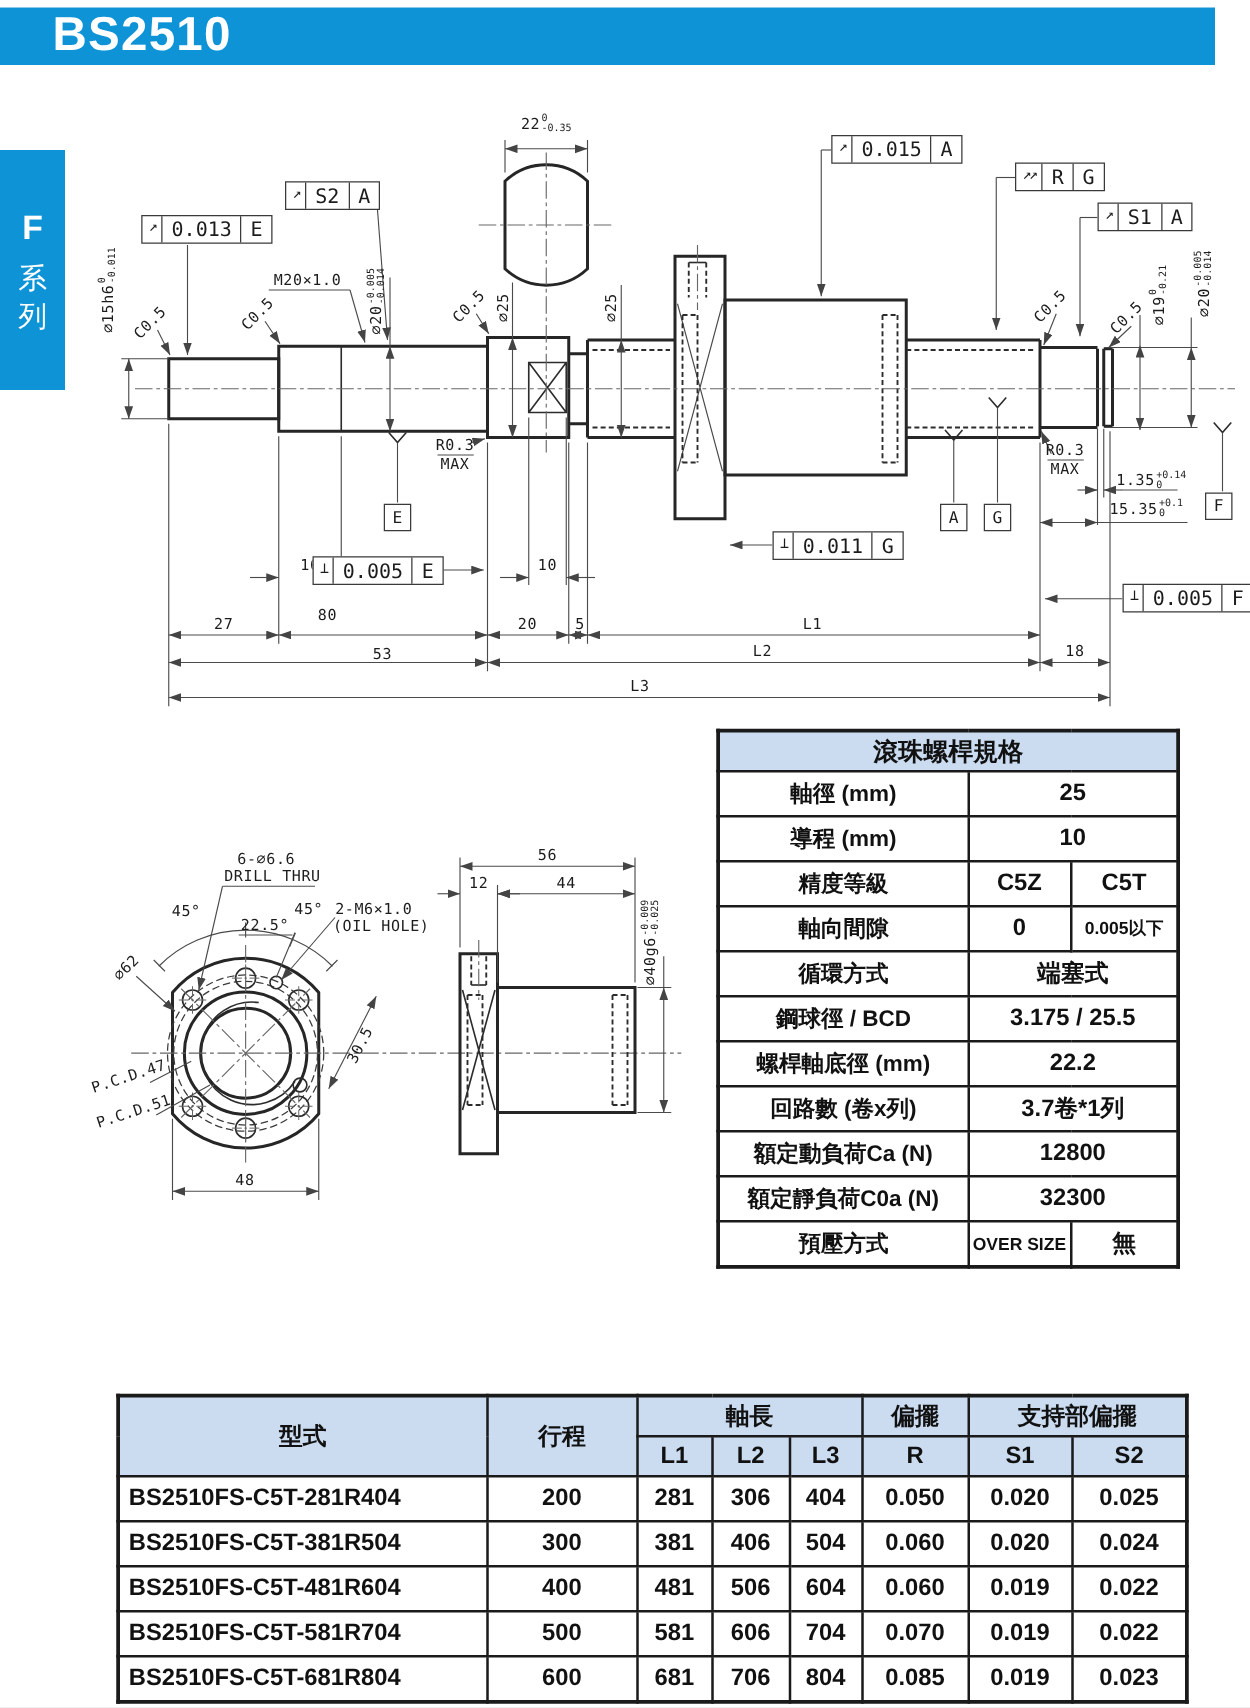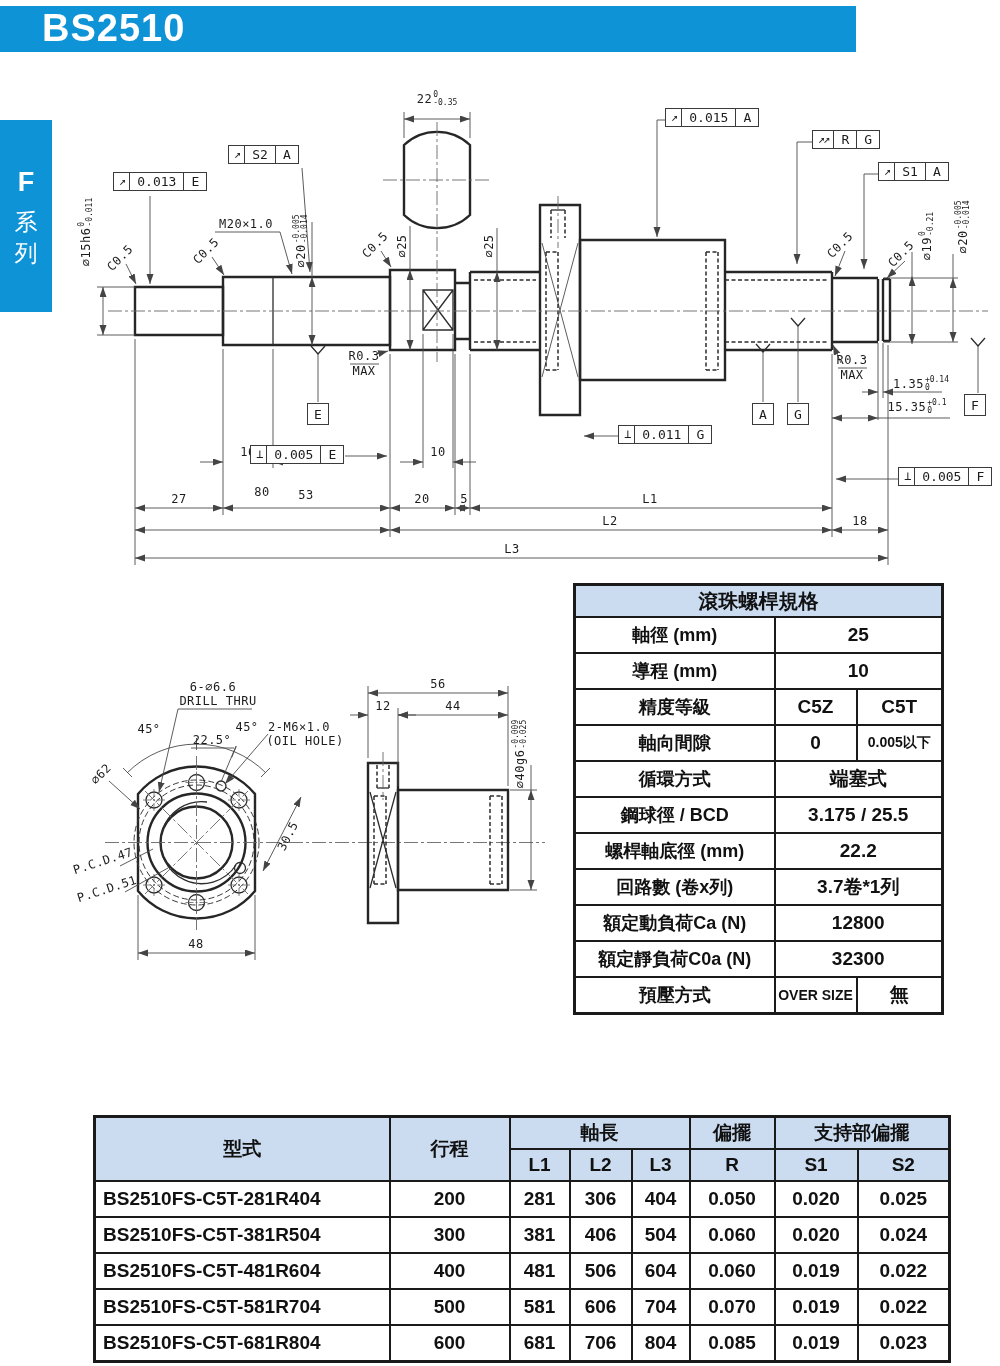--- a/index.html
+++ b/index.html
@@ -1,35 +1,35 @@
 <!DOCTYPE html>
 <html><head>
 <meta charset="utf-8">
 <style>
   html,body{margin:0;padding:0;background:#e8e8e8;}
   .page{position:relative;width:1000px;height:1366px;background:#ffffff;overflow:hidden;
         font-family:"Liberation Sans","DejaVu Sans",sans-serif;color:#111;}
   
-  .topbar{position:absolute;left:0;top:6px;width:856px;height:46px;background:#0e93d6;}
+  .topbar{position:absolute;left:0;top:6px;width:972px;height:46px;background:#0e93d6;}
   .topbar .ttl{position:absolute;left:42px;top:1px;color:#fff;font-size:38px;font-weight:800;letter-spacing:1px;
         font-family:"Liberation Sans","DejaVu Sans",sans-serif;}
   .sidetab{position:absolute;left:0;top:120px;width:52px;height:192px;background:#0e93d6;color:#fff;
         display:flex;flex-direction:column;align-items:center;justify-content:center;gap:6px;}
   .sidetab .f{font-size:27px;font-weight:700;margin-bottom:6px;}
   .sidetab .c{font-size:23px;line-height:25px;}
   
   svg.draw{position:absolute;left:0;top:0;}
   .lbl-layer{position:absolute;left:0;top:0;width:1000px;height:1100px;pointer-events:none;}
   .dlabel{position:absolute;font-family:"DejaVu Sans Mono","Liberation Mono",monospace;
         font-size:12px;color:#1c1c1c;white-space:nowrap;letter-spacing:0.5px;
         display:flex;align-items:center;gap:1px;background:transparent;}
   .dlabel .tol{display:inline-flex;flex-direction:column;font-size:8px;line-height:8px;letter-spacing:0;}
   .fcf{position:absolute;display:inline-flex;border:1.5px solid #3a3a3a;background:#fff;}
   .fcf span{padding:1px 7px;border-right:1.5px solid #3a3a3a;
-        font-family:"DejaVu Sans Mono","Liberation Mono",monospace;font-size:13px;color:#1c1c1c;}
+        font-family:"DejaVu Sans Mono","Liberation Mono",monospace;font-size:16px;color:#1c1c1c;}
   .fcf span:last-child{border-right:none;}
   .fcf span.sym{font-size:12px;letter-spacing:-2px;padding:1px 5px;}
   .datum{position:absolute;width:20px;height:20px;border:1.5px solid #3a3a3a;background:#fff;
         display:flex;align-items:center;justify-content:center;
         font-family:"DejaVu Sans Mono","Liberation Mono",monospace;font-size:13px;color:#1c1c1c;}
   
   .th{stroke:#262626;stroke-width:2.4;fill:none;}
   .md{stroke:#2c2c2c;stroke-width:1.3;fill:none;}
   .tn{stroke:#4a4a4a;stroke-width:0.9;fill:none;}
   .da{stroke:#2c2c2c;stroke-width:1.5;fill:none;stroke-dasharray:4 2.5;}
@@ -281,21 +281,21 @@
       <div class="dlabel" style="left: 917px; top: 407px; transform: translate(-50%, -50%);">
         <span>15.35</span>
         <span class="tol">
           <span>+0.1</span>
           <span>0</span>
         </span>
       </div>
       <div class="dlabel" style="left: 248px; top: 452px; transform: translate(-50%, -50%);">16</div>
       <div class="dlabel" style="left: 438px; top: 452px; transform: translate(-50%, -50%);">10</div>
       <div class="dlabel" style="left: 179px; top: 499px; transform: translate(-50%, -50%);">27</div>
-      <div class="dlabel" style="left: 306px; top: 495px; transform: translate(-50%, -50%);">53</div>
+      <div class="dlabel" style="left: 306px; top: 523px; transform: translate(-50%, -50%);">53</div>
       <div class="dlabel" style="left: 422px; top: 499px; transform: translate(-50%, -50%);">20</div>
       <div class="dlabel" style="left: 464px; top: 499px; transform: translate(-50%, -50%);">5</div>
       <div class="dlabel" style="left: 650px; top: 499px; transform: translate(-50%, -50%);">L1</div>
       <div class="dlabel" style="left: 262px; top: 492px; transform: translate(-50%, -50%);">80</div>
       <div class="dlabel" style="left: 610px; top: 521px; transform: translate(-50%, -50%);">L2</div>
       <div class="dlabel" style="left: 860px; top: 521px; transform: translate(-50%, -50%);">18</div>
       <div class="dlabel" style="left: 512px; top: 549px; transform: translate(-50%, -50%);">L3</div>
       <div class="dlabel" style="left: 213px; top: 687px; transform: translate(-50%, -50%);">6-⌀6.6</div>
       <div class="dlabel" style="left: 218px; top: 701px; transform: translate(-50%, -50%);">DRILL THRU</div>
       <div class="dlabel" style="left: 149px; top: 729px; transform: translate(-50%, -50%);">45°</div>

